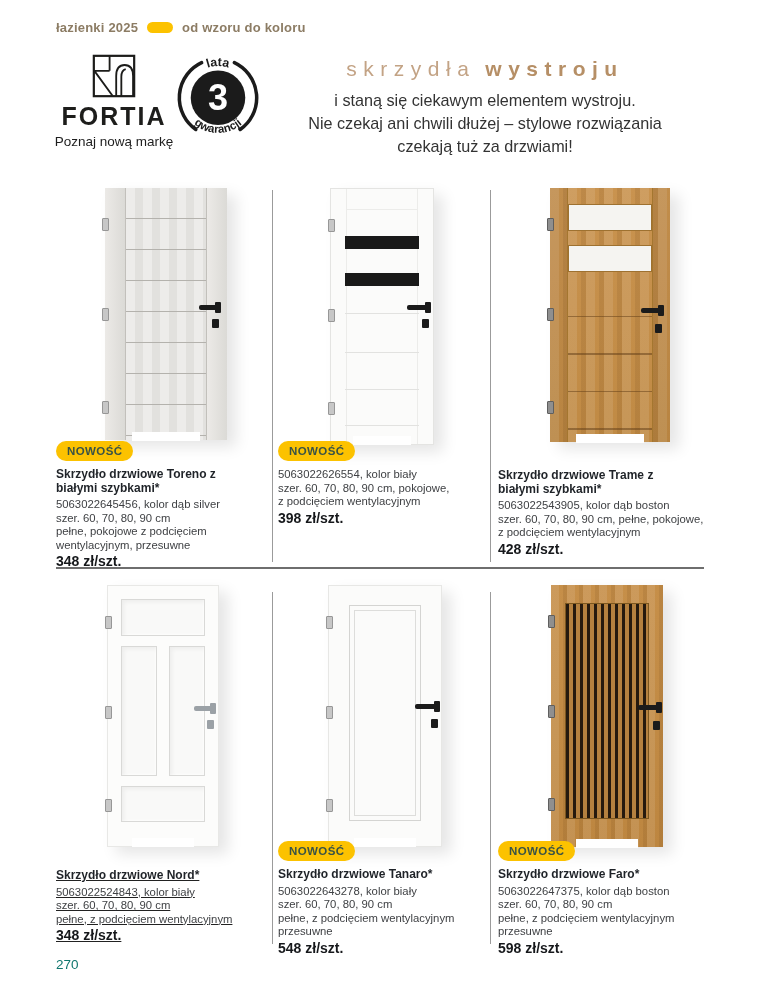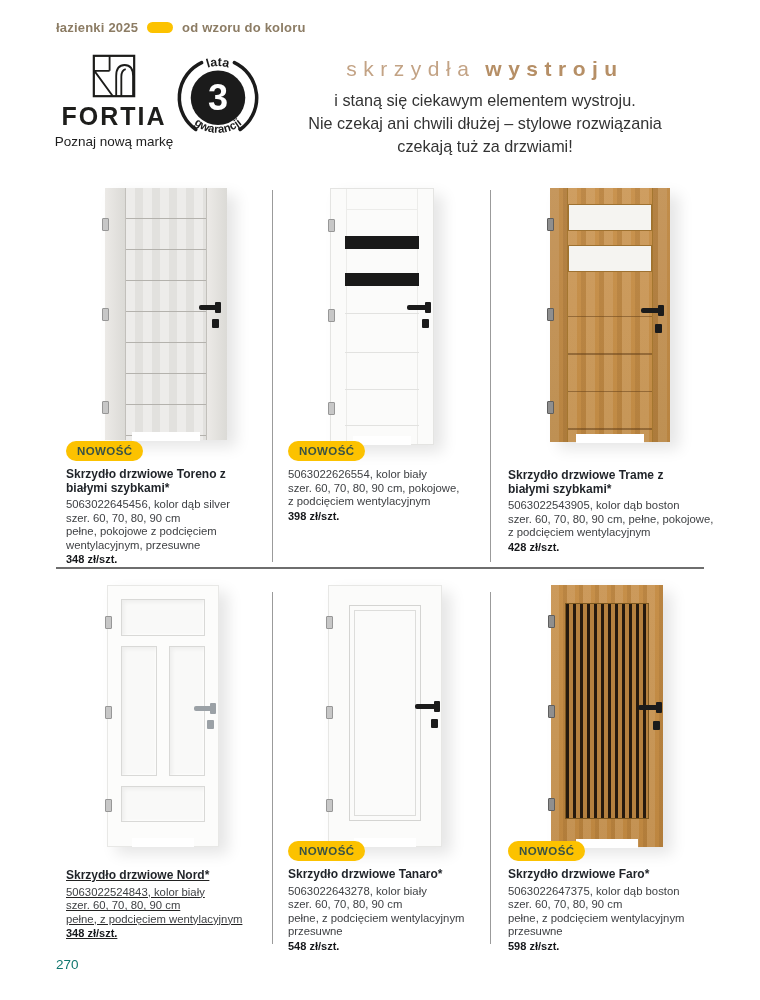--- a/index.html
+++ b/index.html
@@ -21,28 +21,28 @@
   .hero-title{position:absolute;left:250px;top:57px;width:470px;text-align:center;
     font-size:21px;letter-spacing:6.5px;white-space:nowrap;}
   .hero-title .t1{color:#c3a385;font-weight:500;margin-right:10px;}
   .hero-title .t2{color:#b68f66;font-weight:800;}
   .hero-desc{position:absolute;left:240px;top:89px;width:490px;text-align:center;
     font-size:16.2px;line-height:23px;color:#333333;}
   
   .vdiv{position:absolute;width:1px;background:#9b9b9b;}
   .hdiv{position:absolute;left:56px;top:567px;width:648px;height:2px;background:#6e6e6e;}
   
-  .card{position:absolute;width:212px;margin-left:10px;}
+  .card{position:absolute;width:212px;}
   .badge{display:inline-block;background:#fcc200;color:#3a5345;font-weight:800;
     font-size:11.5px;letter-spacing:.4px;padding:4px 11px;border-radius:11px;margin-bottom:7px;}
   .badge-spacer{height:28px;}
   .p-name{width:196px;font-size:12px;font-weight:800;line-height:13.5px;color:#1f2328;margin-bottom:3px;}
   .p-line{font-size:11.3px;line-height:13.6px;color:#3f4144;}
   .p-line:empty{display:none;}
-  .p-price{font-size:11px;font-weight:800;color:#16181b;margin-top:1px;}
+  .p-price{font-size:14px;font-weight:800;color:#16181b;margin-top:1px;}
   .page-num{position:absolute;left:56px;top:957px;font-size:13.5px;color:#0f766e;}
   
   .door{position:absolute;box-shadow:9px 7px 14px rgba(0,0,0,.10);}
   .notch{position:absolute;left:22%;right:22%;bottom:-1px;height:9px;background:#fff;}
   .hg{position:absolute;left:-3px;width:5px;height:11px;background:#c7c7c7;border:1px solid #979797;border-radius:1px;}
   .hg1{top:30px}.hg2{top:120px}.hg3{top:213px}
   .hbar{position:absolute;height:5px;border-radius:2px;}
   .hrose{position:absolute;width:6px;height:11px;border-radius:1px;}
   .hlock{position:absolute;width:7px;height:9px;border-radius:1px;}
   .blackh{background:#1b1b1b;}

